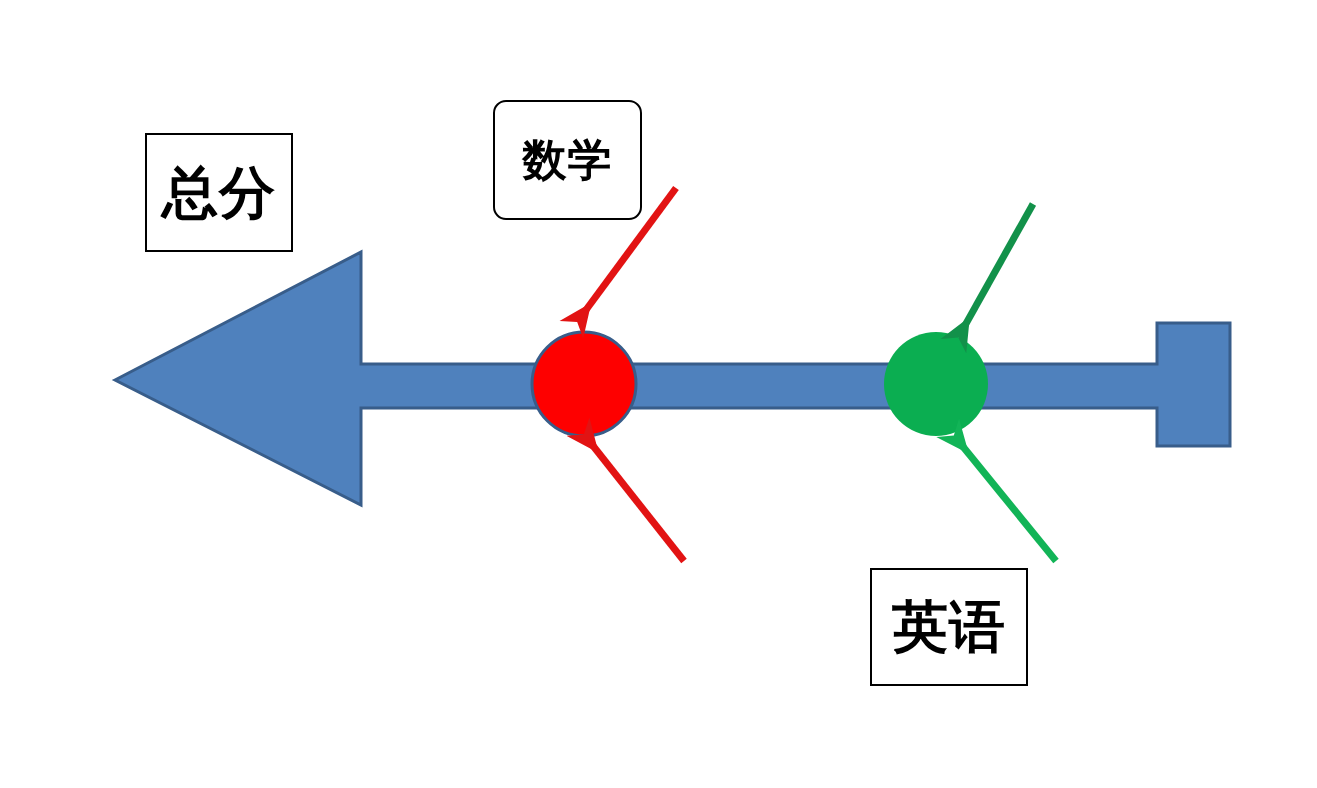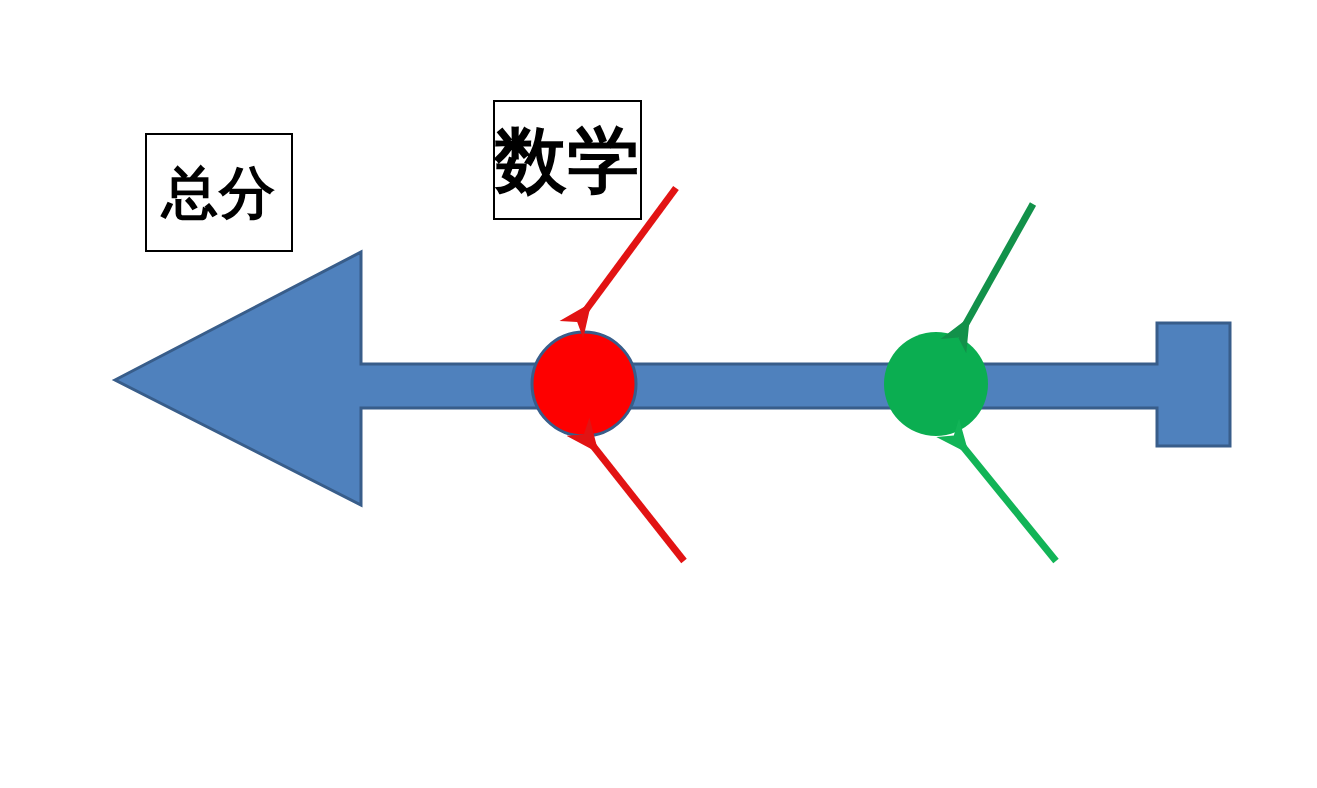--- a/index.html
+++ b/index.html
@@ -34,21 +34,21 @@
     align-items: center;
     justify-content: center;
     color: #000000;
     font-weight: 700;
     letter-spacing: 1px;
     line-height: 1;
     white-space: nowrap;
     font-family: "DejaVu Sans", "Liberation Sans", sans-serif;
   }
   .lb-zongfen { left: 145px;  top: 121px; width: 148px; height: 119px; font-size: 56px; }
-  .lb-shuxue  { left: 493px;  top: 88px;  width: 149px; height: 120px; font-size: 72px; }
+  .lb-shuxue  { left: 493px;  top: 88px;  width: 149px; height: 120px; font-size: 44px; border-radius: 13px; }
   .lb-yuwen   { left: 875px;  top: 82px;  width: 147px; height: 110px; font-size: 56px; }
   .lb-lizong  { left: 495px;  top: 549px; width: 158px; height: 117px; font-size: 56px; }
   .lb-yingyu  { left: 870px;  top: 556px; width: 158px; height: 118px; font-size: 56px; }
 </style>
 </head>
 <body>
 
 <div id="canvas" style="background: rgb(255, 255, 255); margin-top: 12px;">
 
   <svg id="scene" viewBox="0 0 1317 788" width="1317" height="788" xmlns="http://www.w3.org/2000/svg">
@@ -86,14 +86,17 @@
   <div class="label-box lb-zongfen" style="left: 145px; top: 121px; width: 148px; height: 119px;">
     <span>总分</span>
   </div>
 
   <div class="label-box lb-shuxue" style="left: 493px; top: 88px; width: 149px; height: 120px;">
     <span>数学</span>
   </div>
 
 
 
+  <div class="label-box lb-yingyu" style="left: 870px; top: 556px; width: 158px; height: 118px;">
+    <span>英语</span>
+  </div>
 
 </div>
 
 </body></html>

